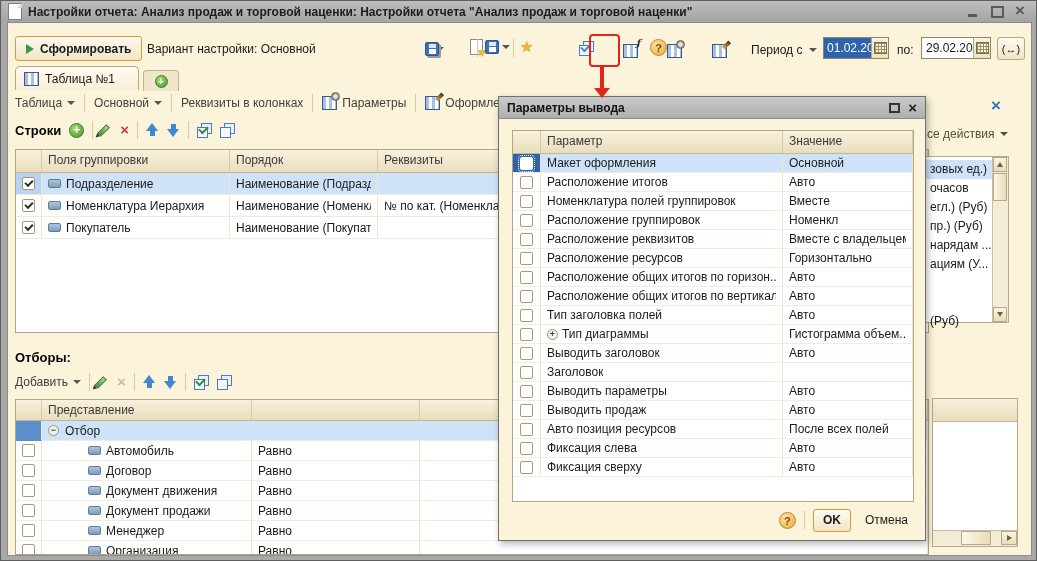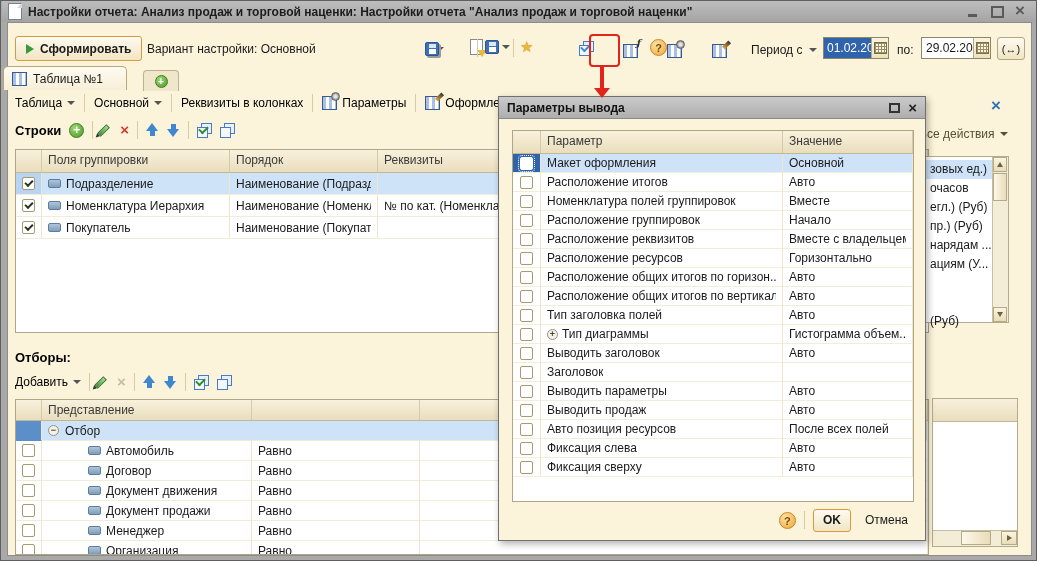--- a/index.html
+++ b/index.html
@@ -73,21 +73,21 @@
   .ccb{justify-content:center;padding:0;}
   .g-rows{grid-template-columns:26px 188px 148px 1fr;}
   .g-rows .trow,.g-rows.trow{height:22px;}
   .g-flt{grid-template-columns:26px 210px 168px 1fr;}
   .sel{background:#cfe3f8;}
   .grouprow{background:#cfe3f8;}
   .grouprow .ccb{background:#5b8fc9;border-bottom:1px solid #5b8fc9;}
   
   .sect{font:bold 13px "Liberation Sans",sans-serif;color:#000000;}
   .tb{display:flex;align-items:center;gap:9px;}
-  .menuitem{display:flex;align-items:center;gap:5px;color:#000000;white-space:nowrap;}
+  .menuitem{display:flex;align-items:center;gap:5px;color:#404040;white-space:nowrap;}
   
   #dialog{left:497px;top:95px;width:428px;height:445px;background:#fbf3da;border:1px solid #6f6f6f;box-shadow:2px 3px 7px rgba(0,0,0,.3);z-index:10;box-sizing:border-box;}
   .dtitle{position:absolute;left:0;top:0;right:0;height:22px;background:linear-gradient(#cacaca,#aeaeae);border-bottom:1px solid #8a8a8a;display:flex;align-items:center;padding:0 8px;box-sizing:border-box;gap:8px;}
   .dtitle .t{font-weight:bold;color:#111;flex:1;}
   .dmax{width:11px;height:10px;border:2px solid #333;box-sizing:border-box;}
   .dclose{font:bold 15px/12px "Liberation Sans",sans-serif;color:#222;}
   .dclose::after{content:"×";}
   #dtbl{position:absolute;left:13px;top:33px;width:402px;height:372px;background:#fff;border:1px solid #b0a585;box-sizing:border-box;overflow:hidden;}
   .g-dlg{grid-template-columns:28px 242px 1fr;}
   .drow{display:grid;grid-template-columns:28px 242px 1fr;height:19px;}
@@ -176,21 +176,21 @@
     <span style="flex:1;padding:3px 4px;" class="txt">29.02.20</span>
     <span class="calbtn">
         <span class="iccal"></span>
       </span>
   </div>
   <div class="abs btn" style="left:996px;top:36px;width:28px;height:23px;font-size:11px;">
       <span>(↔)</span>
     </div>
 
   
-  <div class="abs" style="left:2px;top:65px;width:124px;height:24px;background:linear-gradient(#fefaf0,#f7efd8);border:1px solid #b5a87e;border-bottom:none;border-radius:5px 5px 0 0;display:flex;align-items:center;gap:6px;padding:0 8px;box-sizing:border-box;">
+  <div class="abs" style="left:14px;top:65px;width:124px;height:24px;background:linear-gradient(#fefaf0,#f7efd8);border:1px solid #b5a87e;border-bottom:none;border-radius:5px 5px 0 0;display:flex;align-items:center;gap:6px;padding:0 8px;box-sizing:border-box;">
     <span class="ictbl"></span>
     <span class="txt">Таблица №1</span>
   </div>
   <div class="abs" style="left:142px;top:69px;width:34px;height:20px;background:#f0e7cb;border:1px solid #bdb28a;border-bottom:none;border-radius:4px 4px 0 0;display:flex;align-items:center;justify-content:center;">
     <span class="icplus" style="width:13px;height:13px;font-size:10px;line-height:11px;"></span>
   </div>
 
   
   <div class="abs tb" style="left:14px;top:92px;height:20px;">
     <span class="menuitem">
@@ -494,21 +494,21 @@
           </span>
         </div>
       <div class="drow">
           <span class="dcell dcb">
             <span class="cb"></span>
           </span>
           <span class="dcell">
             <span class="txt">Расположение группировок</span>
           </span>
           <span class="dcell">
-            <span class="txt">Начало</span>
+            <span class="txt">Номенкл</span>
           </span>
         </div>
       <div class="drow">
           <span class="dcell dcb">
             <span class="cb"></span>
           </span>
           <span class="dcell">
             <span class="txt">Расположение реквизитов</span>
           </span>
           <span class="dcell">

